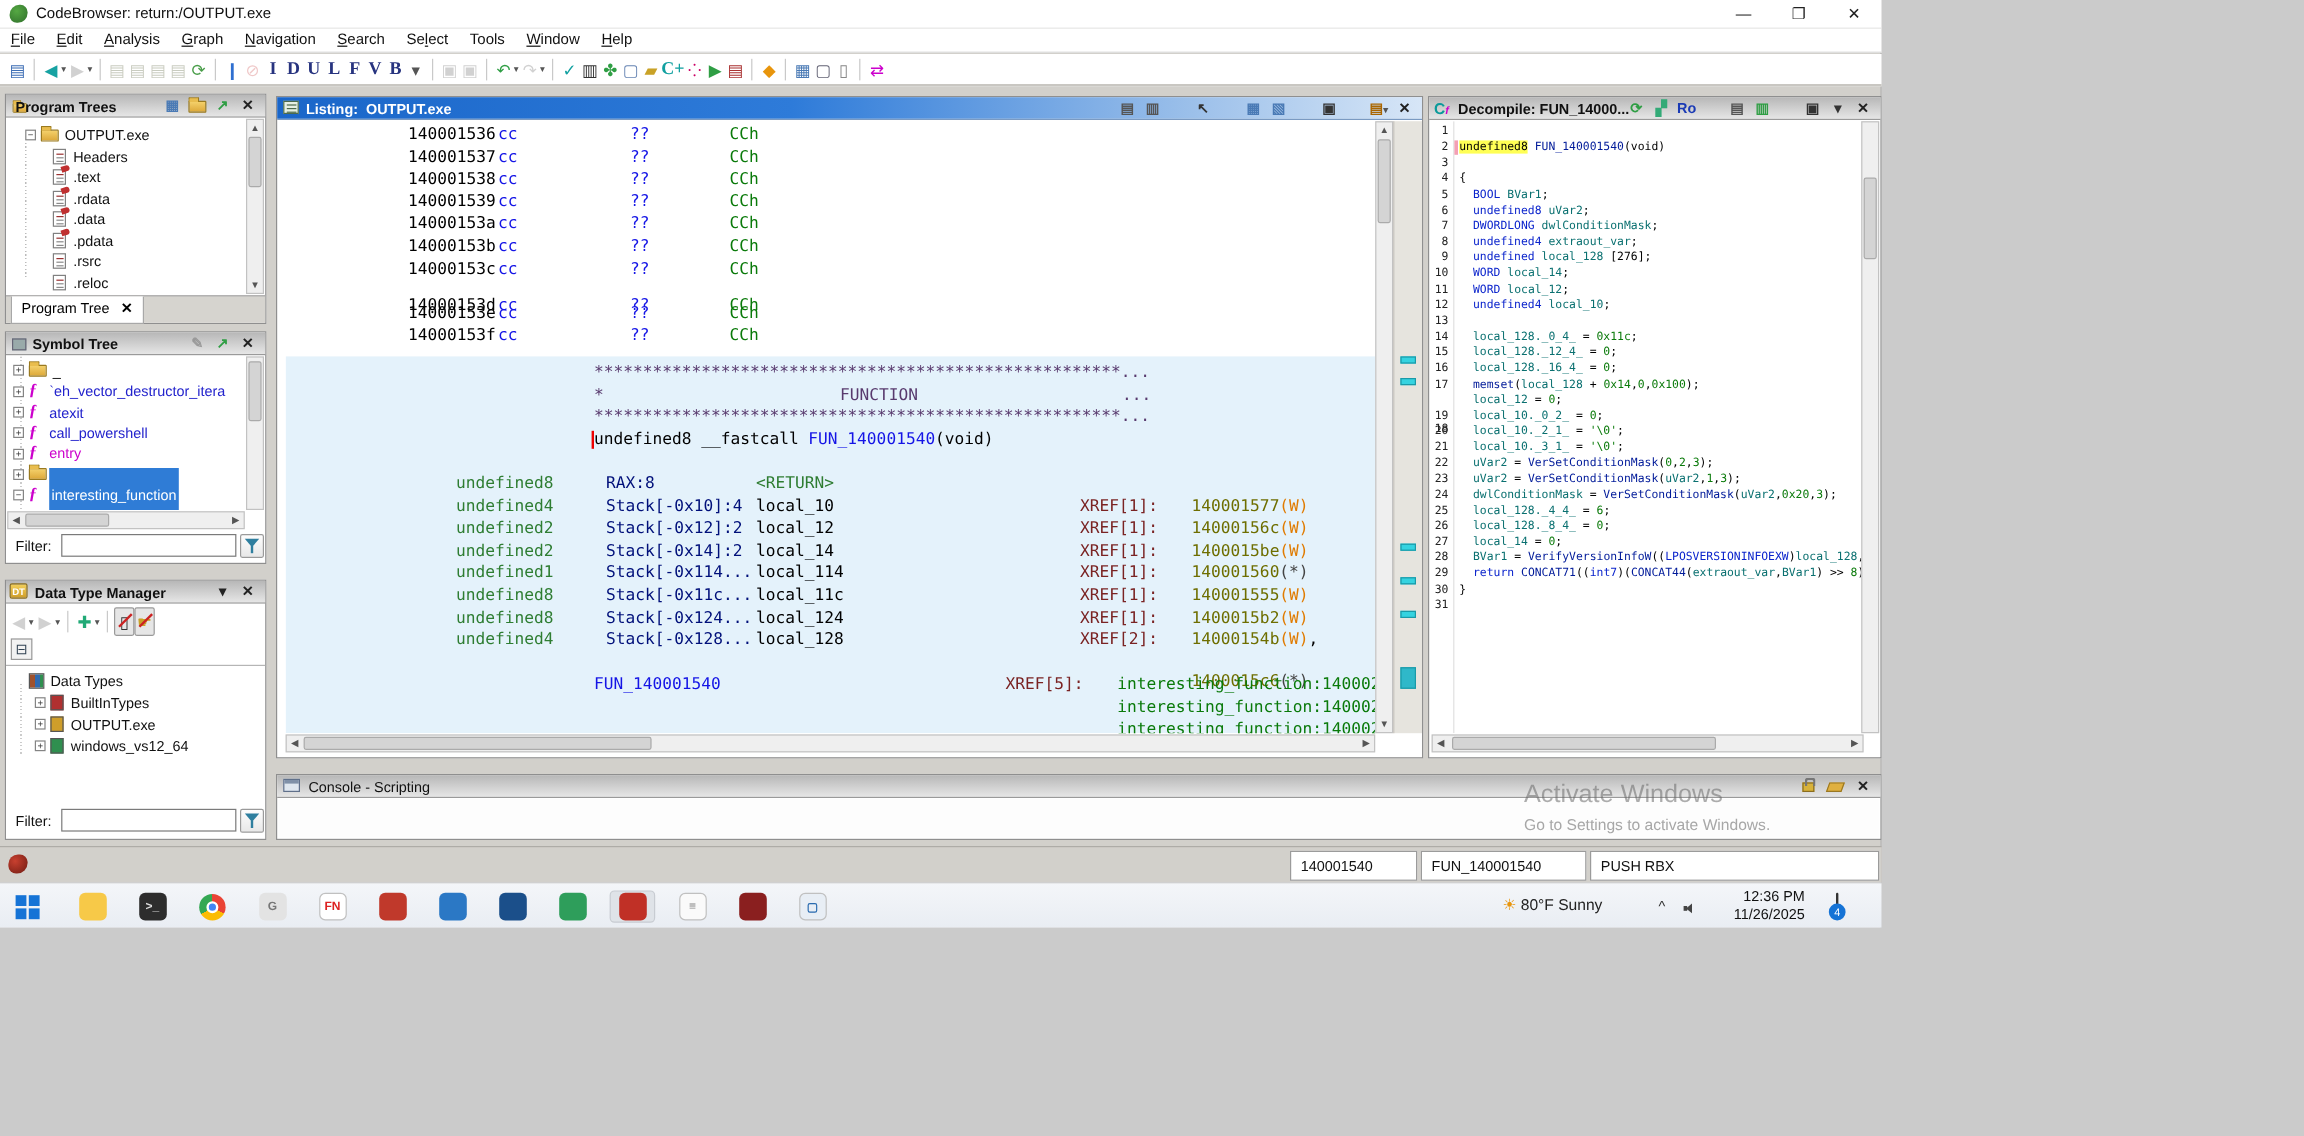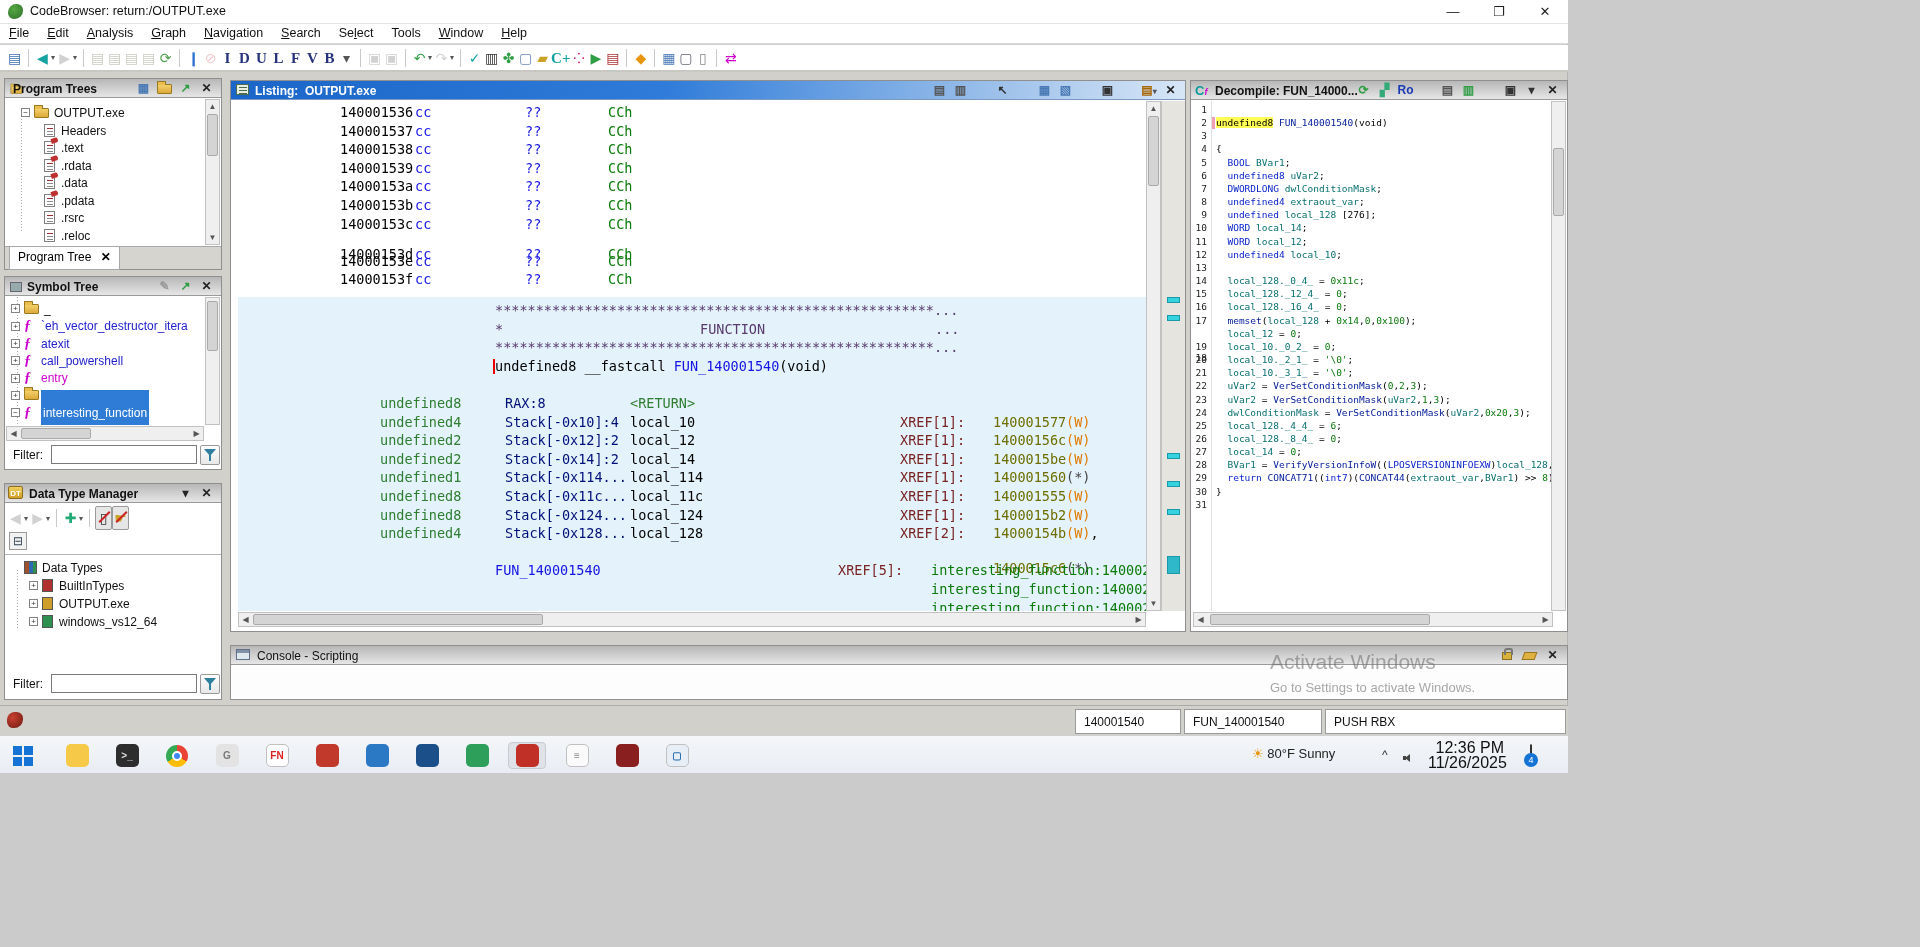--- a/index.html
+++ b/index.html
@@ -452,21 +452,21 @@
         <div class="tico" style="left: 608px;">
           <div class="tbox" style="background: rgb(138, 31, 31); color: rgb(255, 255, 255);"></div>
         </div>
         <div class="tico" style="left: 658px;">
           <div class="tbox" style="background: rgb(232, 238, 245); color: rgb(43, 108, 176); border: 1px solid rgb(192, 192, 192);">▢</div>
         </div>
       </div>
     <span style="position:absolute;left:1252px;top:10px;font-size:13px;color:#222"><span style="color:#e8950c">☀ </span><span>80°F Sunny</span></span>
     <span style="position:absolute;left:1382px;top:12px;font-size:12px;color:#333">^</span>
     <span style="position:absolute;left:1403px;top:13px"><span class="i-spk"></span></span>
-    <span style="position:absolute;left:1428px;top:4px;width:76px;text-align:right;font-size:16px;color:#111;line-height:15px">
+    <span style="position:absolute;left:1428px;top:4px;width:76px;text-align:right;font-size:12px;color:#111;line-height:15px">
       <span>12:36 PM</span><br>
       <span>11/26/2025</span>
     </span>
     <span style="position:absolute;left:1530px;top:9px">
       <span class="i-bell"><span class="badge">4</span></span>
     </span>
   </div>
 </div>
 
 </body></html>

